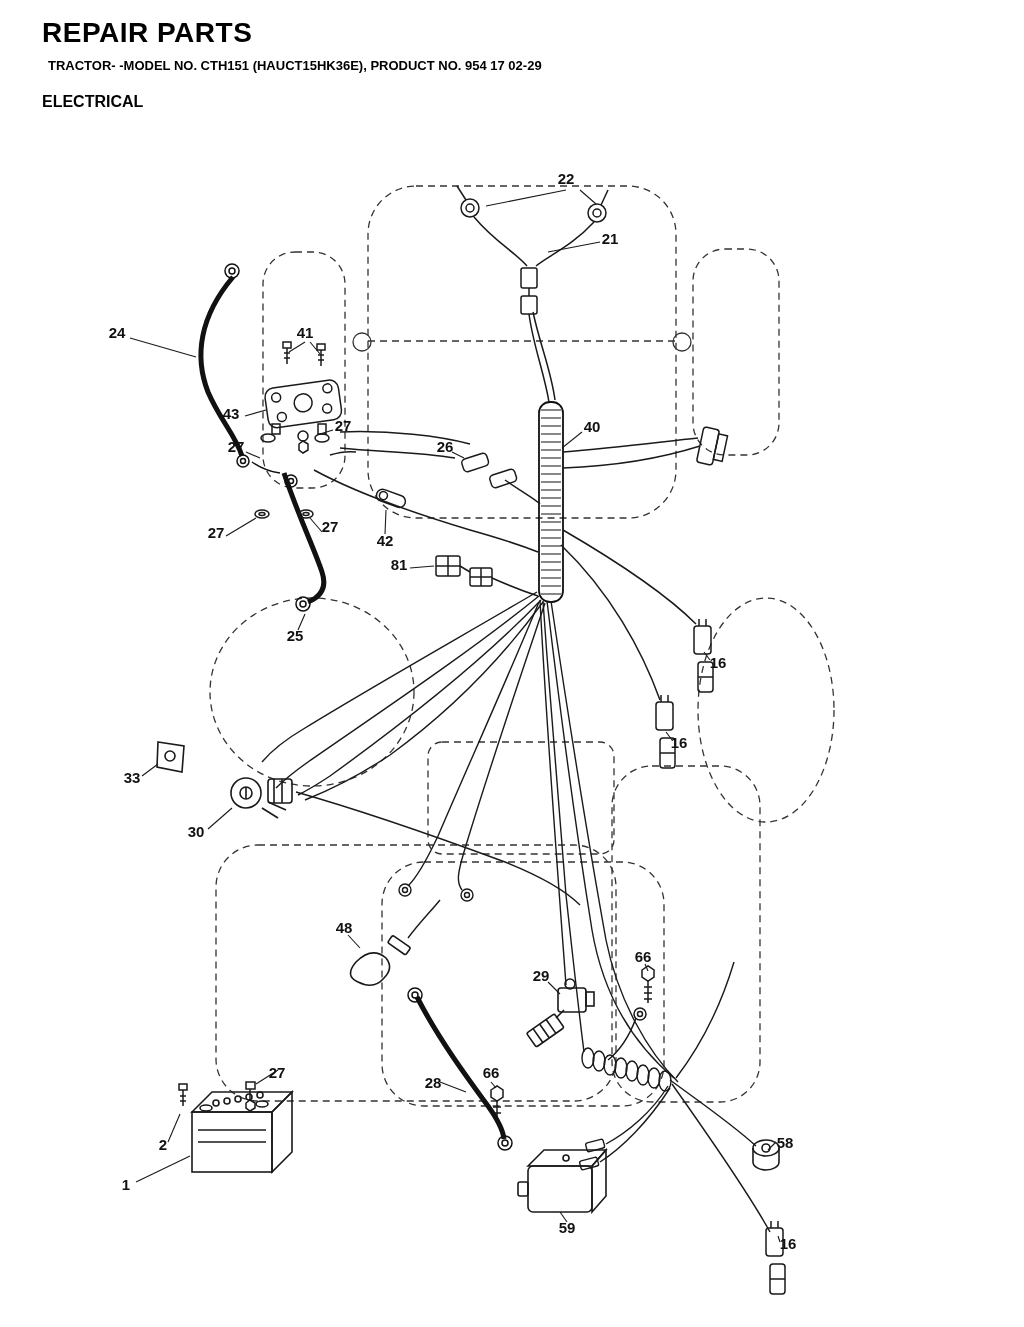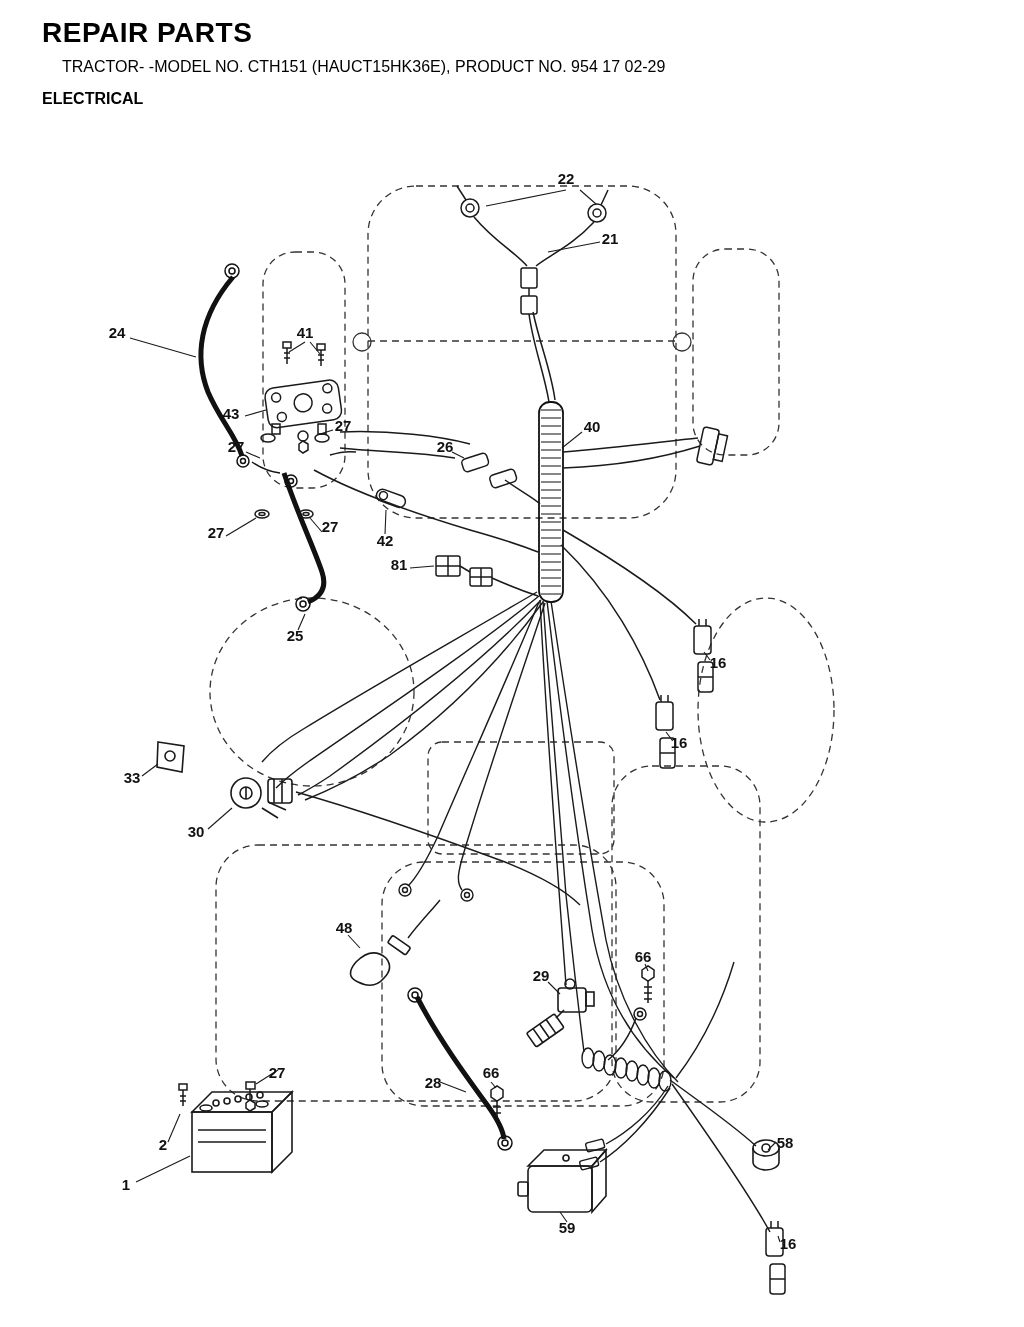--- a/index.html
+++ b/index.html
@@ -2,22 +2,22 @@
 <html><head>
 <meta charset="utf-8">
 <style>
   html,body{margin:0;padding:0}
   body{
     width:1024px;height:1327px;background:#ffffff;position:relative;
     font-family:"Liberation Sans",sans-serif;color:#000;overflow:hidden;
   }
   .header{position:absolute;left:42px;top:18px}
   .title{font-size:28px;font-weight:bold;letter-spacing:.5px;line-height:1.05}
-  .subtitle{font-size:16px;font-weight:normal;margin-top:11px;margin-left:20px;white-space:nowrap}
-  .section{font-size:16px;font-weight:bold;margin-top:14px}
+  .subtitle{font-size:13px;font-weight:bold;margin-top:11px;margin-left:6px;white-space:nowrap}
+  .section{font-size:16px;font-weight:bold;margin-top:20px}
   svg.diagram{position:absolute;left:0;top:0}
   svg.diagram text{font-family:"Liberation Sans",sans-serif;font-size:15px;font-weight:700;fill:#111}
 </style>
 </head>
 <body>
 
 <div class="header">
   <div class="title">REPAIR PARTS</div>
   <div class="subtitle">TRACTOR- -MODEL NO. CTH151 (HAUCT15HK36E), PRODUCT NO. 954 17 02-29</div>
   <div class="section">ELECTRICAL</div>

